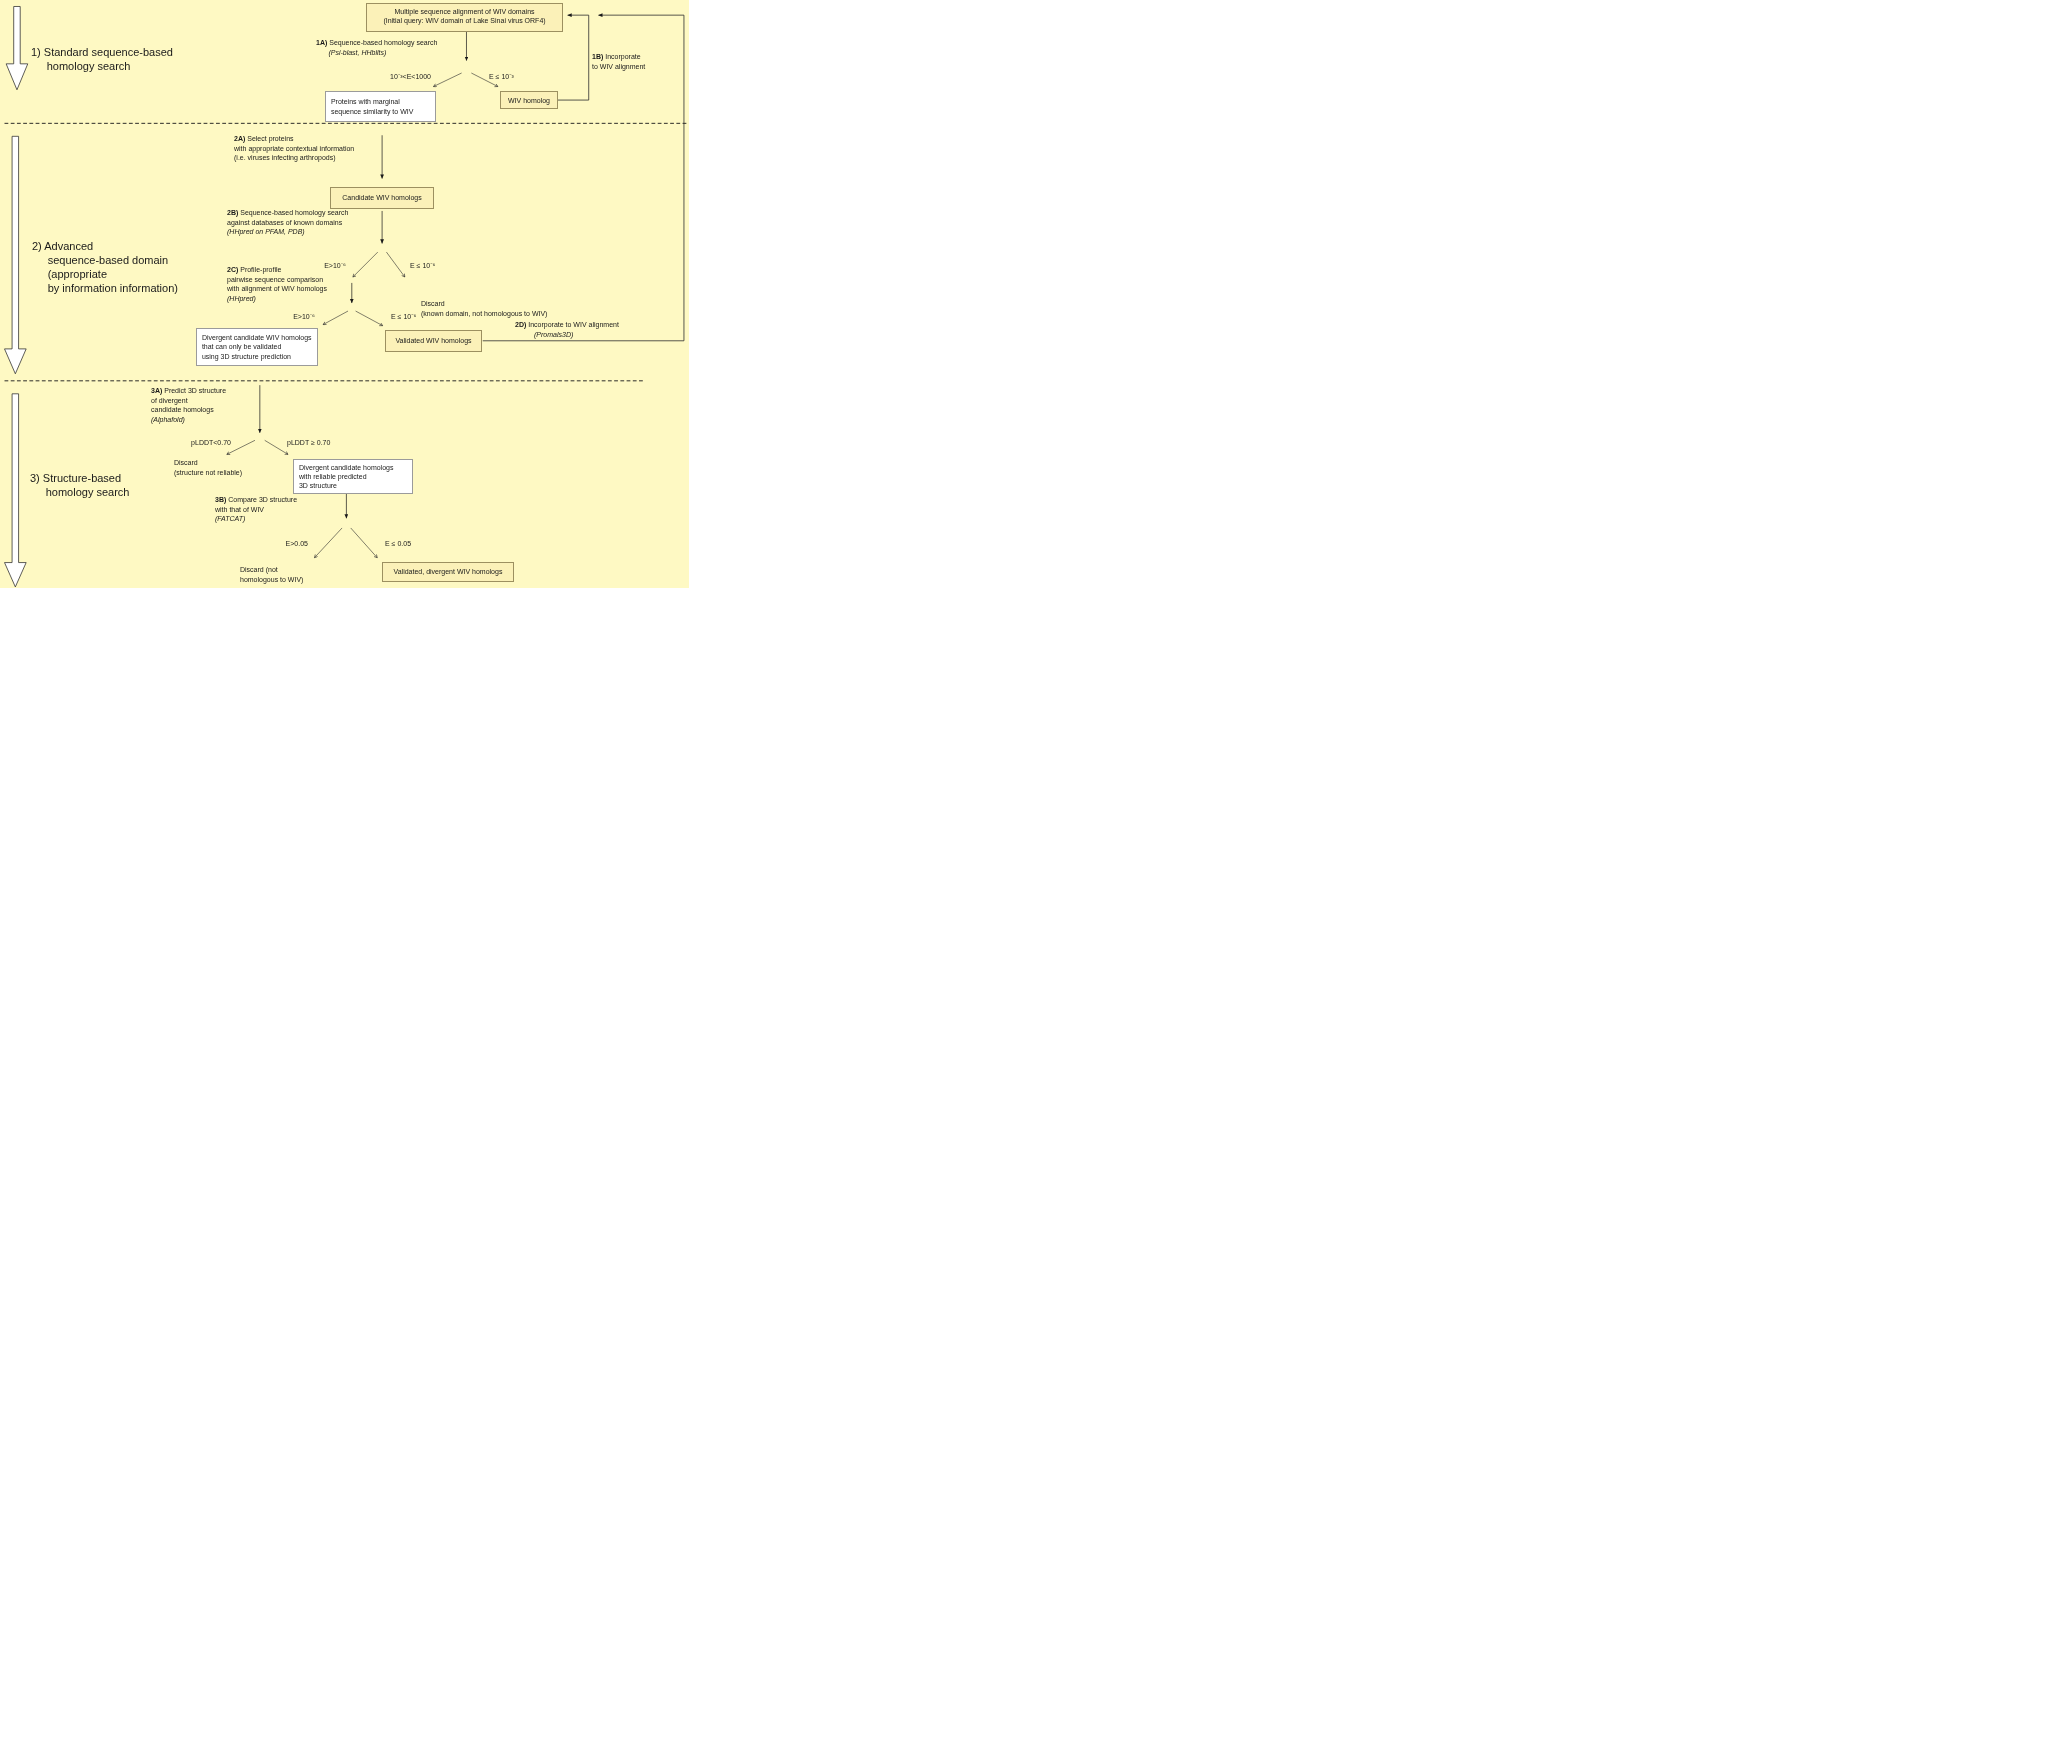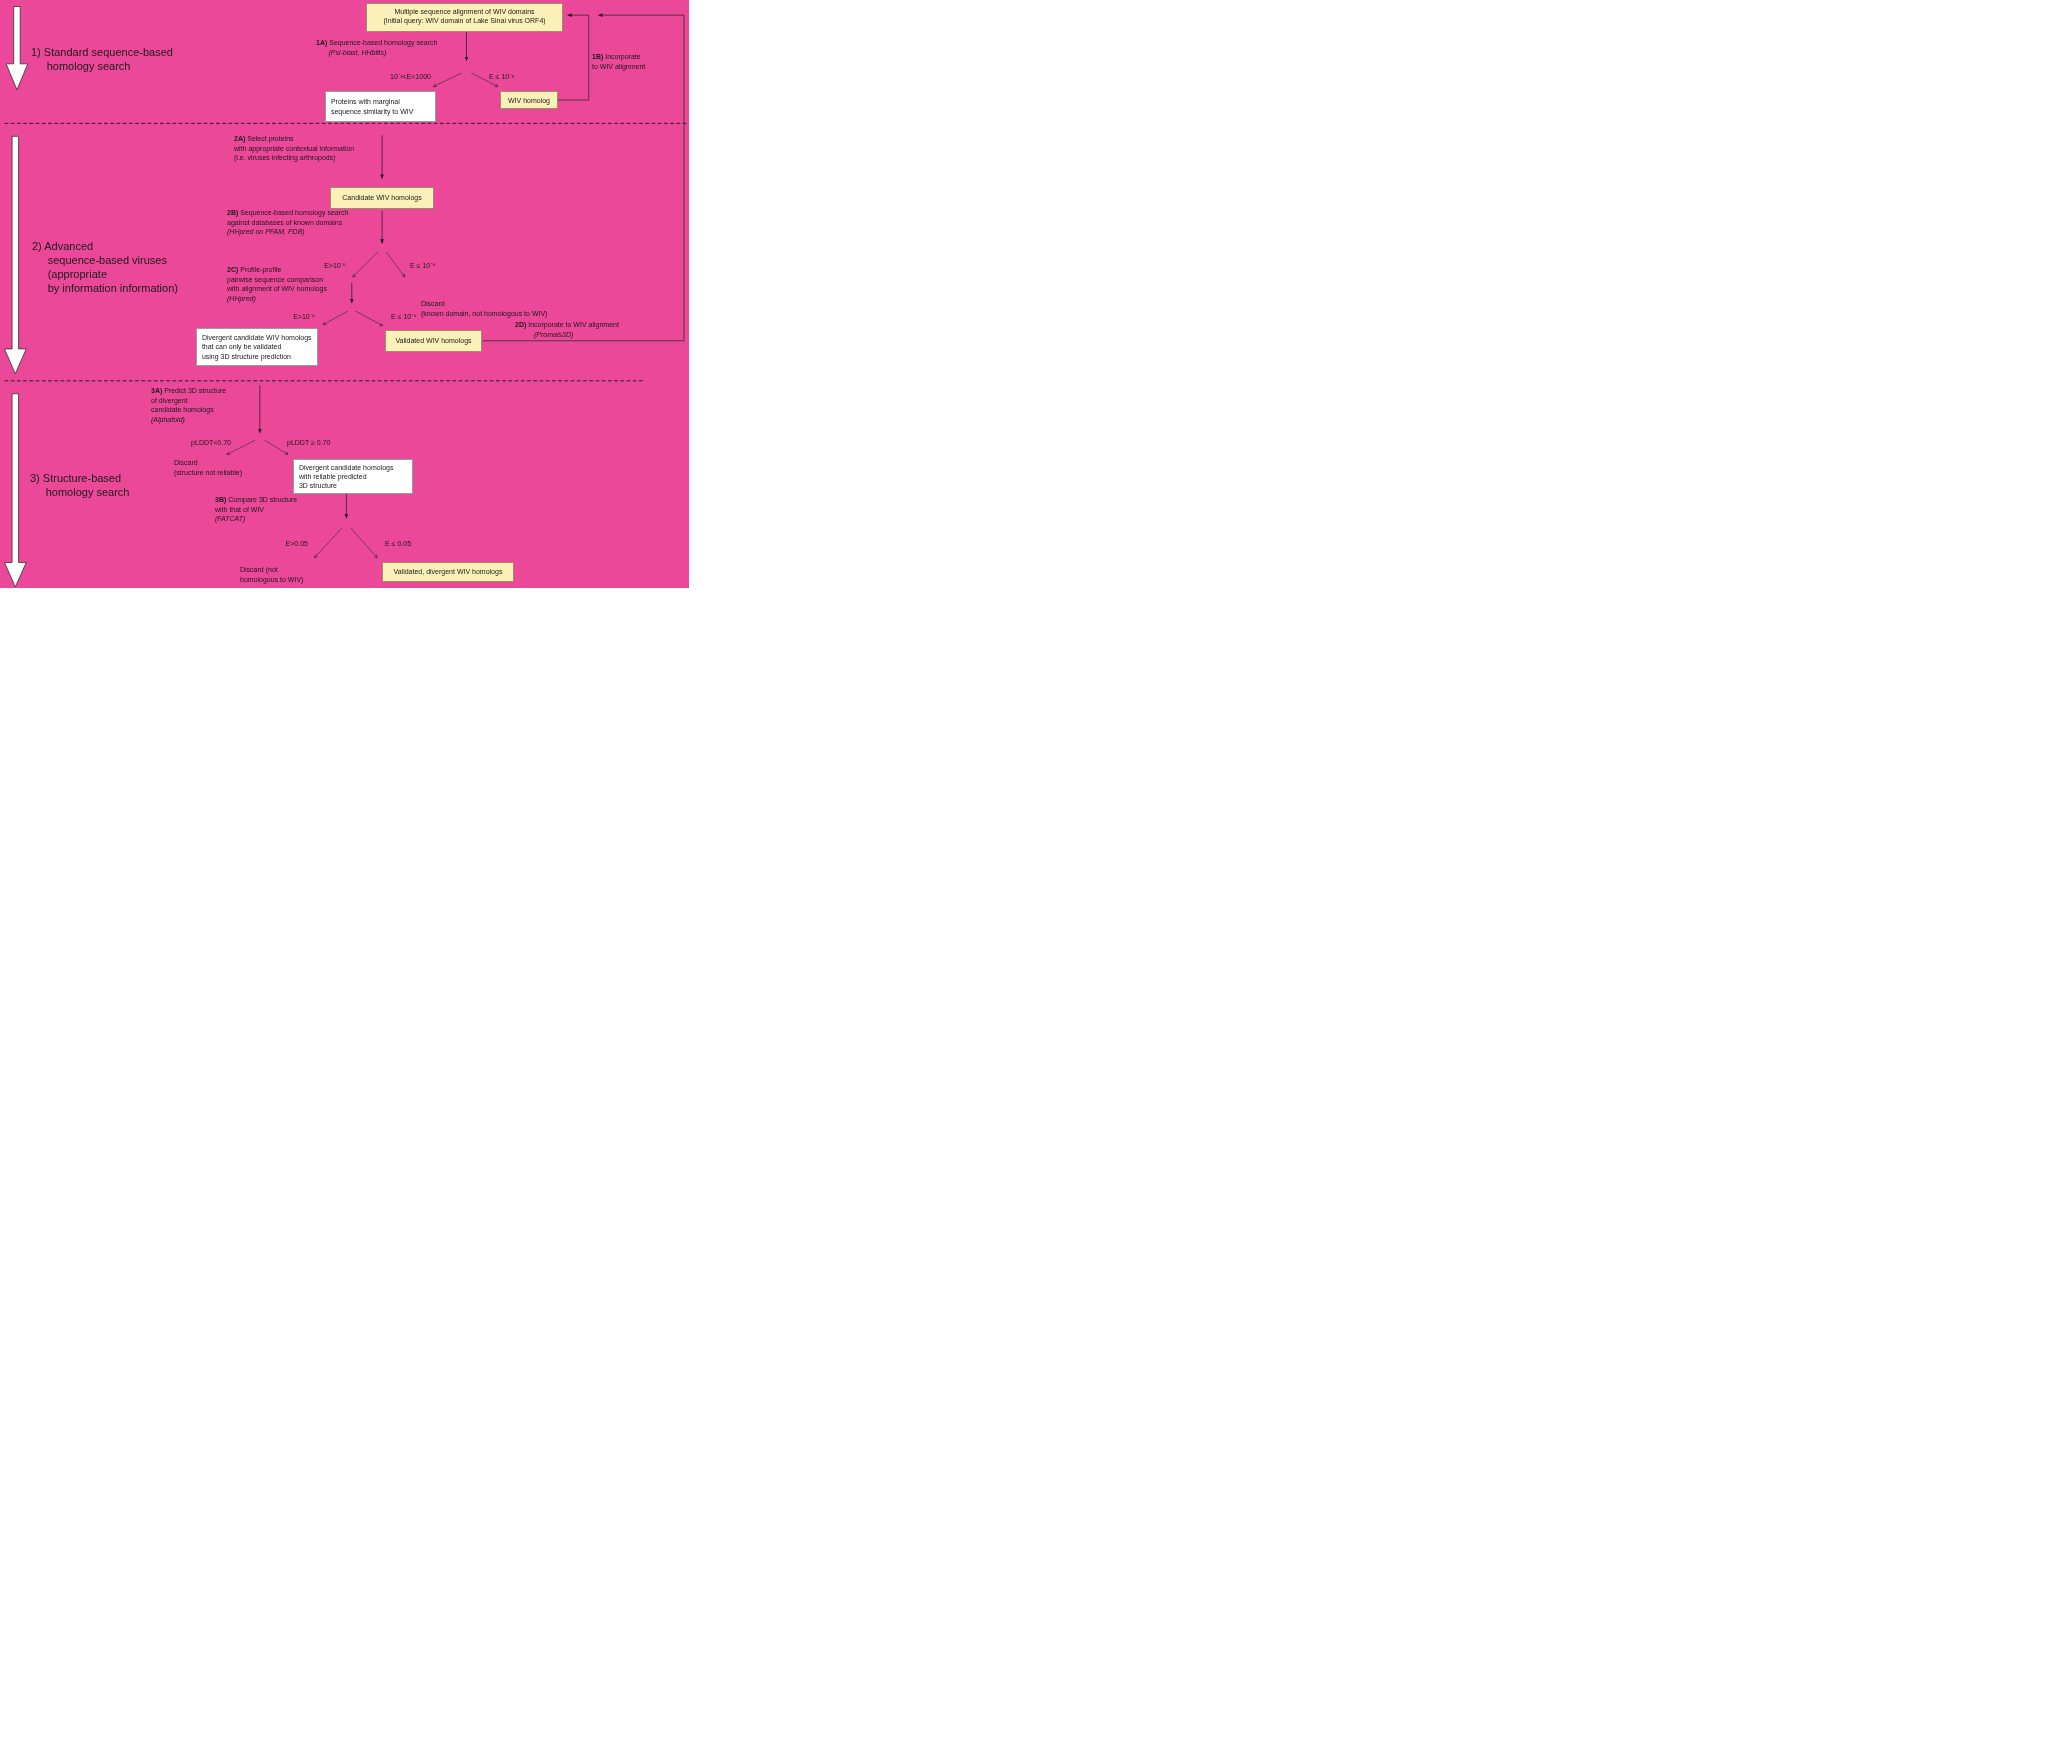--- a/index.html
+++ b/index.html
@@ -1,17 +1,17 @@
 <!DOCTYPE html>
 <html style="font-size:8.7px"><head>
 <meta charset="utf-8">
 <style>
   html,body{margin:0;padding:0;background:#ffffff;}
   .stage{
-    position:relative; width:689px; height:588px; background:#ec4899;
+    position:relative; width:689px; height:588px; background:#fef9c3;
     font-family:"Liberation Sans", sans-serif; color:#1a1a1a; overflow:hidden;
   }
   svg.wires{position:absolute;left:0;top:0;width:689px;height:588px;}
   .t{position:absolute; font-size:7px; line-height:9.7px; white-space:nowrap;}
   .t .ln{display:block;}
   .b{font-weight:bold;}
   .it{font-style:italic;}
   .sec{position:absolute; font-size:11px; line-height:14px; white-space:nowrap;}
   .sec .ln{display:block;}
   .sec .ind{padding-left:15.7px;}
@@ -70,21 +70,21 @@
     <path d="M 1031,185 L 1088,185 L 1088,28 L 1049,28" stroke="#2f2f2f" stroke-width="1.5" fill="none" marker-end="url(#mF)"></path>
     <path d="M 892,630 L 1264,630 L 1264,28 L 1106,28" stroke="#2f2f2f" stroke-width="1.5" fill="none" marker-end="url(#mF)"></path>
   </svg>
 
   <div class="sec" style="left:31px; top:45px;">
     <span class="ln">1) Standard sequence-based</span>
     <span class="ln ind">homology search</span>
   </div>
   <div class="sec" style="left:32px; top:239px;">
     <span class="ln">2) Advanced</span>
-    <span class="ln ind">sequence-based viruses</span>
+    <span class="ln ind">sequence-based domain</span>
     <span class="ln ind">(appropriate</span>
     <span class="ln ind">by information information)</span>
   </div>
   <div class="sec" style="left:30px; top:471px;">
     <span class="ln">3) Structure-based</span>
     <span class="ln ind">homology search</span>
   </div>
 
   <div class="box ybox cen" style="left:366px; top:2.7px; width:197px; height:29px; line-height:8.7px;">
     <span class="ln">Multiple sequence alignment of WIV domains</span>

